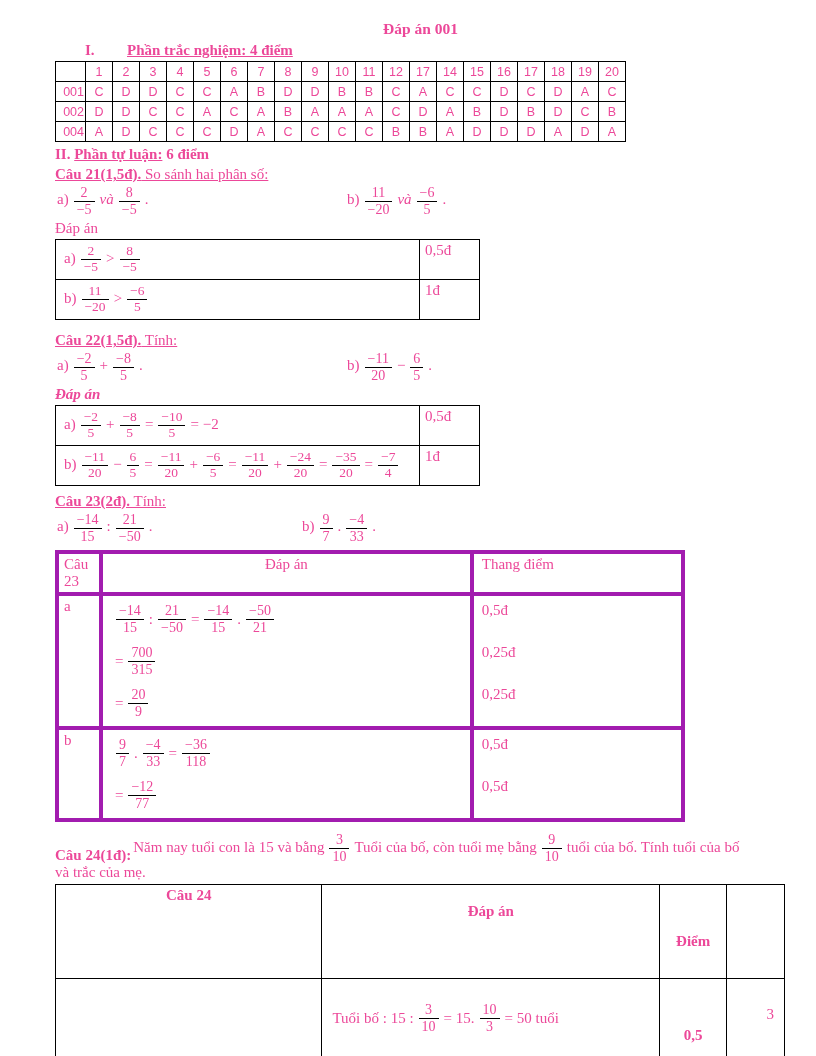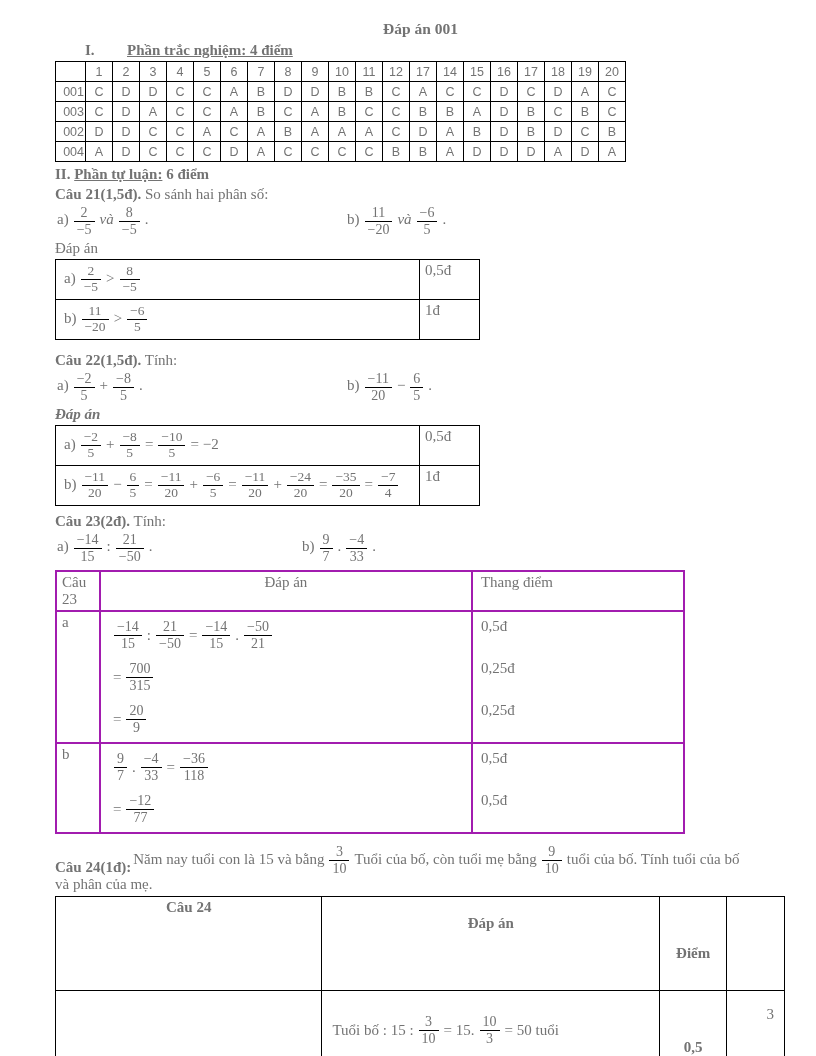--- a/index.html
+++ b/index.html
@@ -1,19 +1,19 @@
 <!DOCTYPE html>
 <html><head>
 <meta charset="utf-8">
 <style>
   * { box-sizing: border-box; }
   html,body { margin:0; padding:0; background:#fff; }
   .page {
     position:relative; width:816px; height:1056px; background:#fff;
-    font-family:"Liberation Serif", serif; font-size:15px; color:#737373;
+    font-family:"Liberation Serif", serif; font-size:15px; color:#ec4899;
     padding:20px 30px 0 55px; overflow:hidden;
   }
   .doc-title { text-align:center; font-weight:bold; font-size:15.5px; }
   .sec-head { font-weight:bold; margin-top:4px; }
   .sec1-head { margin-left:30px; }
   .sec1-head .numeral { display:inline-block; width:42px; }
   .u { text-decoration:underline; }
 
   
   table.ans { border-collapse:collapse; margin-top:2px; font-family:"Liberation Sans", sans-serif; font-size:12.5px; }
@@ -22,37 +22,37 @@
   table.ans td.num-col { width:27px; }
 
   
   .math { white-space:nowrap; }
   .math .txt { margin:0 2px; }
   .math .it { font-style:italic; }
   .frac { display:inline-block; text-align:center; vertical-align:middle; margin:0 3px; font-size:14px; line-height:1.1; }
   .frac .num { display:block; padding:0 3px; }
   .frac .den { display:block; padding:0 3px; border-top:1px solid #000; }
 
-  .q-title { margin-top:3px; }
+  .q-title { margin-top:3px;text-decoration:underline; }
   .parts { display:flex; align-items:center; min-height:36px; }
   .parts .part-a { width:290px; }
   .parts.narrow .part-a { width:245px; }
   .dapan-label { margin:1px 0; }
   .dapan-label.bi { font-weight:bold; font-style:italic; }
 
   
   table.small-ans { border-collapse:collapse; width:425px; margin-top:2px; }
   table.small-ans td { border:1px solid #000; }
   table.small-ans td.math-cell { height:40px; vertical-align:middle; padding:2px 6px; }
   table.small-ans td.math-cell .frac { font-size:13.5px; }
   table.small-ans td.score-cell { width:60px; vertical-align:top; padding:2px 5px; }
 
   
   table.t23 { border-collapse:collapse; width:630px; margin-top:4px; }
-  table.t23 td { border:2px solid #a21caf; vertical-align:top; }
+  table.t23 td { border:4px solid #a21caf; vertical-align:top; }
   table.t23 .h { height:22px; padding:1px 4px; }
   table.t23 .h-main { text-align:center; }
   table.t23 .c-label { width:44px; padding:2px 5px; }
   table.t23 .c-main { width:373px; padding:2px 10px; }
   table.t23 .c-score { width:213px; padding:2px 8px; }
   .math-line { min-height:42px; display:flex; align-items:center; }
   .score-line { height:42px; padding-top:4px; }
 
   
   .c24-statement { margin-top:6px; }
@@ -120,43 +120,20 @@
           <td class="num-col">A</td>
           <td class="num-col">C</td>
           <td class="num-col">C</td>
           <td class="num-col">D</td>
           <td class="num-col">C</td>
           <td class="num-col">D</td>
           <td class="num-col">A</td>
           <td class="num-col">C</td>
         </tr>
         <tr>
-          <td class="code-col">003</td>
-          <td class="num-col">C</td>
-          <td class="num-col">D</td>
-          <td class="num-col">A</td>
-          <td class="num-col">C</td>
-          <td class="num-col">C</td>
-          <td class="num-col">A</td>
-          <td class="num-col">B</td>
-          <td class="num-col">C</td>
-          <td class="num-col">A</td>
-          <td class="num-col">B</td>
-          <td class="num-col">C</td>
-          <td class="num-col">C</td>
-          <td class="num-col">B</td>
-          <td class="num-col">B</td>
-          <td class="num-col">A</td>
-          <td class="num-col">D</td>
-          <td class="num-col">B</td>
-          <td class="num-col">C</td>
-          <td class="num-col">B</td>
-          <td class="num-col">C</td>
-        </tr>
-        <tr>
           <td class="code-col">002</td>
           <td class="num-col">D</td>
           <td class="num-col">D</td>
           <td class="num-col">C</td>
           <td class="num-col">C</td>
           <td class="num-col">A</td>
           <td class="num-col">C</td>
           <td class="num-col">A</td>
           <td class="num-col">B</td>
           <td class="num-col">A</td>
@@ -337,21 +314,21 @@
           </td>
         </tr>
       </tbody>
   </table>
 
   <div class="c24-statement">
     <div class="c24-line1">
       <b class="lead">Câu 24(1đ):</b>
       <span class="math"><span class="txt">Năm nay tuổi con là 15 và bằng</span><span class="frac"><span class="num">3</span><span class="den">10</span></span><span class="txt">Tuổi của bố, còn tuổi mẹ bằng</span><span class="frac"><span class="num">9</span><span class="den">10</span></span><span class="txt">tuổi của bố. Tính tuổi của bố</span></span>
     </div>
-    <div>và phân của mẹ.</div>
+    <div>và trắc của mẹ.</div>
   </div>
   <table class="t24">
     <tbody id="t24-body">
         <tr>
           <td class="b1 h">Câu 24</td>
           <td class="b2 h">Đáp án</td>
           <td class="b3 h">Điểm</td>
           <td class="b4 h"></td>
         </tr>
         <tr>

